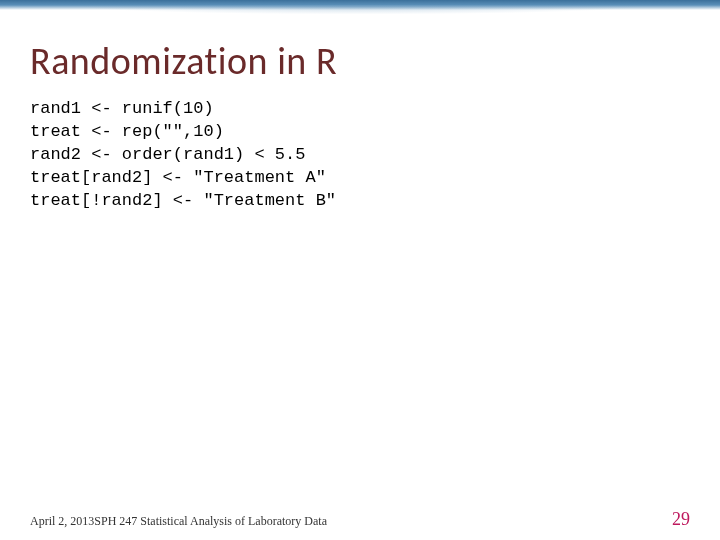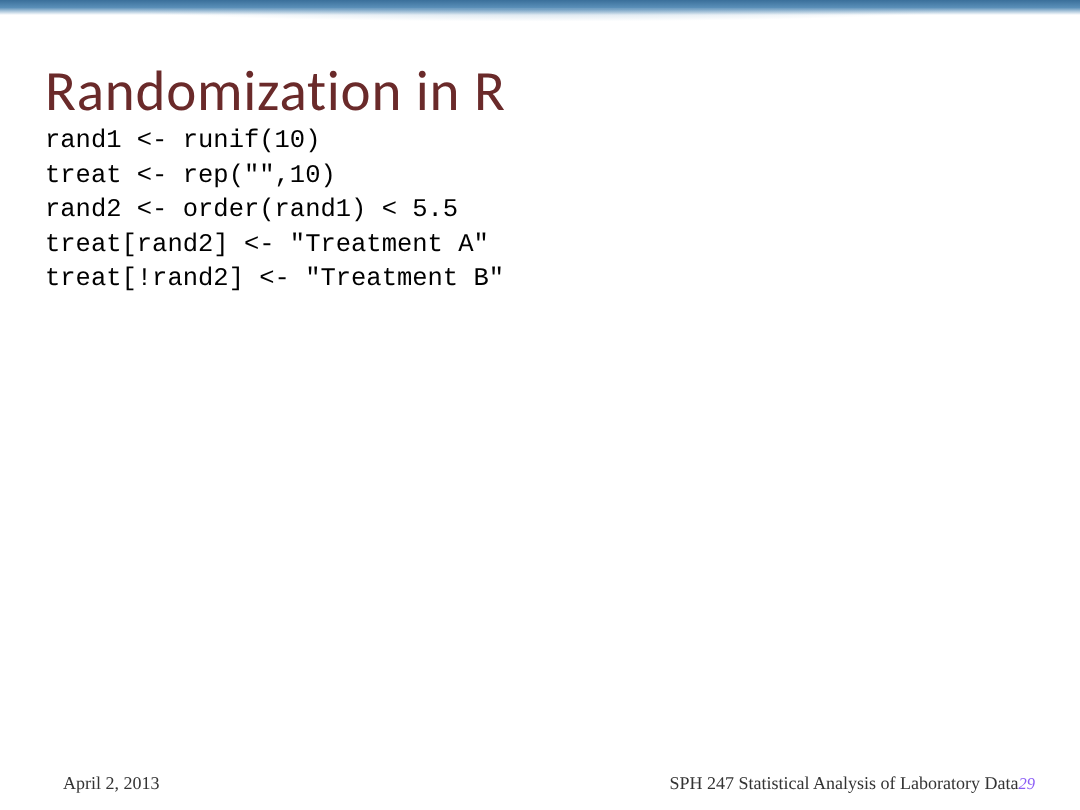--- a/index.html
+++ b/index.html
@@ -23,42 +23,43 @@
   }
   .slide {
     padding: 28px 30px 0 30px;
   }
   .title {
     font-family: 'Calibri', 'Segoe UI', Arial, sans-serif;
     font-size: 38px;
     font-weight: 400;
     color: #6a2a2a;
     letter-spacing: 0.5px;
+    margin-bottom: 14px;
   }
   .code {
     font-family: 'Courier New', Courier, monospace;
     font-size: 17px;
     line-height: 1.35;
     white-space: pre;
     color: #000;
   }
   .block { margin-bottom: 16px; }
   .footer {
     position: absolute;
-    left: 12px; right: 0; bottom: 10px;
+    left: 0; right: 0; bottom: 10px;
     display: flex;
     justify-content: space-between;
     align-items: baseline;
     padding: 0 30px;
     font-family: 'Comic Sans MS', 'Segoe Script', cursive;
     font-size: 12px;
     color: #333;
   }
-  .footer .center { flex: 1; text-align: right; }
-  .footer .right { font-family: Georgia, serif; font-size: 11px; color: #8b5cf6; font-style: italic; }
+  .footer .center { flex: 1; text-align: left; }
+  .footer .right { font-family: Georgia, serif; font-size: 18px; color: #be185d; }
 </style>
 </head>
 <body>
 
 <div class="top-accent"></div>
 
 <div class="slide">
   <h1 class="title">Randomization in R</h1>
 
   <div class="code block">rand1 &lt;- runif(10)

